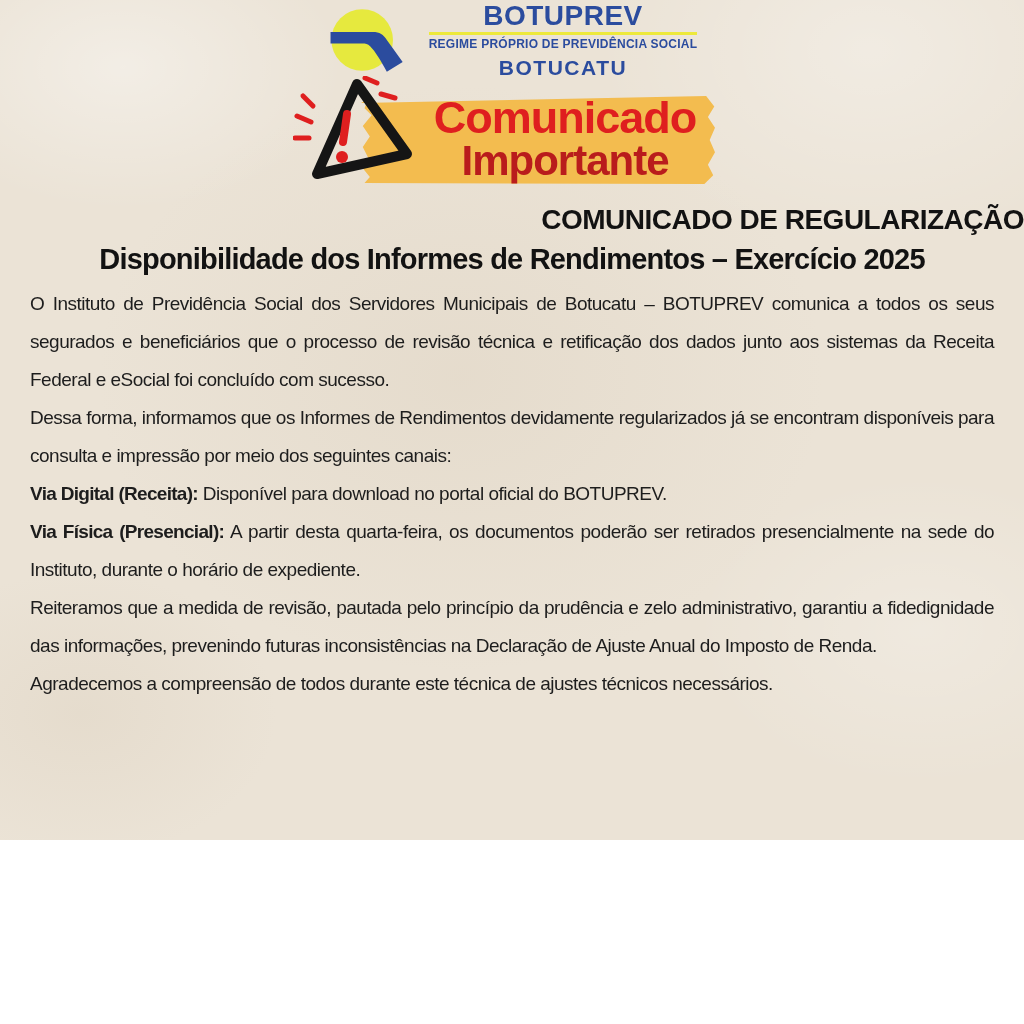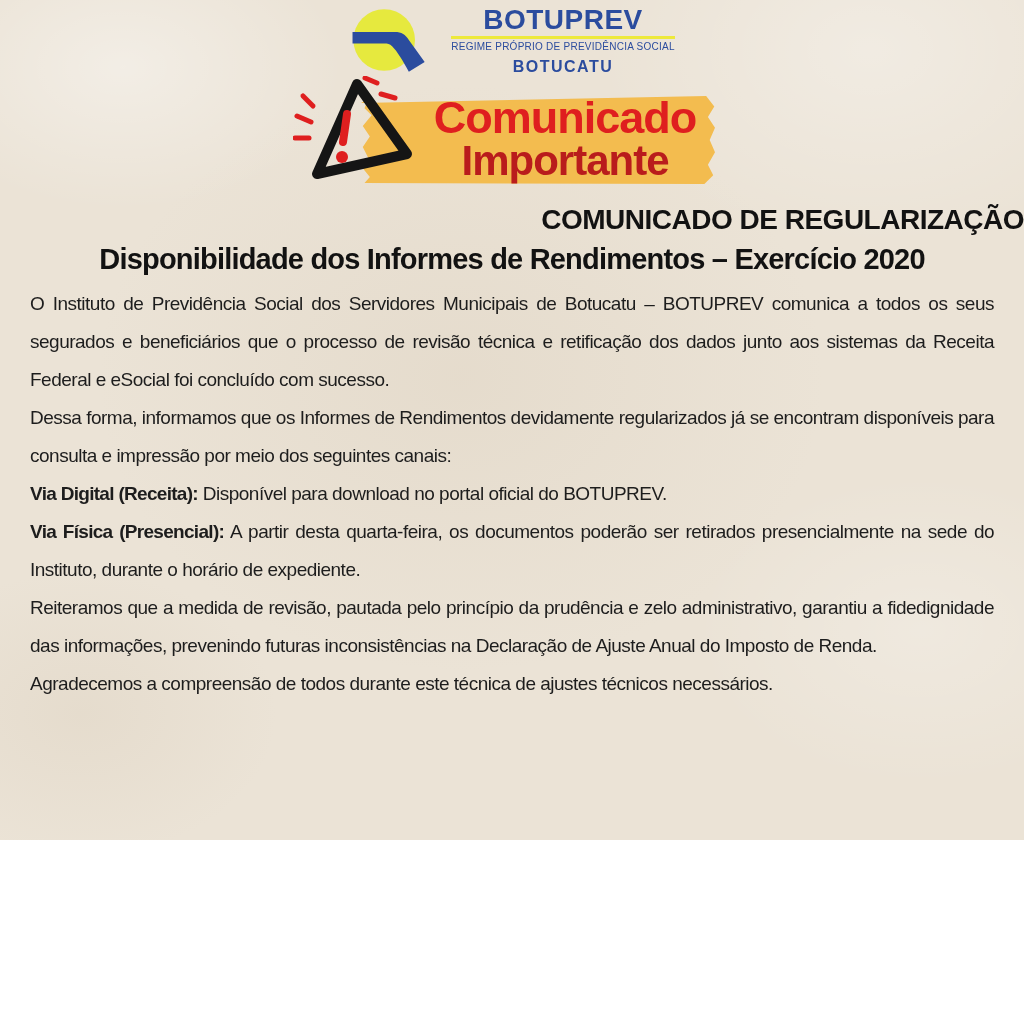--- a/index.html
+++ b/index.html
@@ -13,22 +13,22 @@
       radial-gradient(ellipse 520px 420px at 45% 45%, rgba(208,193,171,.22), transparent 70%),
       radial-gradient(ellipse 380px 260px at 90% 75%, rgba(255,255,255,.22), transparent 60%),
       radial-gradient(ellipse 300px 220px at 8% 85%, rgba(206,191,169,.20), transparent 65%);
   }
 
   
   .logo{display:flex;justify-content:center;align-items:center;gap:14px;height:80px;}
   .logo-text{display:flex;flex-direction:column;align-items:center;line-height:1;}
   .logo-name{font-size:28px;font-weight:bold;color:#2B4C9E;letter-spacing:.5px;}
   .logo-rule{width:100%;height:3px;background:#EDE93B;margin:2px 0 3px;}
-  .logo-sub{font-size:10px;font-weight:normal;color:#2B4C9E;letter-spacing:.25px;white-space:nowrap;}
-  .logo-city{font-size:16px;font-weight:bold;color:#2B4C9E;letter-spacing:1.5px;margin-top:7px;}
+  .logo-sub{font-size:12px;font-weight:bold;color:#2B4C9E;letter-spacing:.25px;white-space:nowrap;}
+  .logo-city{font-size:21px;font-weight:bold;color:#2B4C9E;letter-spacing:1.5px;margin-top:7px;}
 
   
   .banner{position:relative;width:354px;margin:12px auto 0;transform:translateX(14px);height:96px;}
   .banner-tape{
     position:absolute;left:12px;top:4px;width:354px;height:88px;background:#F3BC4F;
     clip-path:polygon(0% 8%,2% 3%,1% 14%,3% 22%,.5% 34%,2.5% 46%,.5% 58%,2% 70%,.5% 82%,2.5% 92%,1% 99%,97% 100%,99.5% 90%,98% 78%,100% 64%,98.5% 50%,100% 36%,98% 24%,99.8% 12%,97.5% 0%);
     display:flex;flex-direction:column;justify-content:center;align-items:center;
     padding-left:54px;box-sizing:border-box;
   }
   .banner-line1{font-size:45px;font-weight:bold;color:#DF1F1F;line-height:42px;letter-spacing:-1px;}
@@ -78,21 +78,21 @@
       <path d="M54,38 L50,66" stroke="#DF1F1F" stroke-width="8" stroke-linecap="round" fill="none"></path>
       <circle cx="49" cy="81" r="6" fill="#DF1F1F"></circle>
     </svg>
     <div class="banner-tape">
       <div class="banner-line1">Comunicado</div>
       <div class="banner-line2">Importante</div>
     </div>
   </div>
 
   <h1 class="title">COMUNICADO DE REGULARIZAÇÃO</h1>
-  <h2 class="subtitle">Disponibilidade dos Informes de Rendimentos – Exercício 2020</h2>
+  <h2 class="subtitle">Disponibilidade dos Informes de Rendimentos – Exercício 2025</h2>
 
   <div class="body-text">
       <p>O Instituto de Previdência Social dos Servidores Municipais de Botucatu – BOTUPREV comunica a todos os seus segurados e beneficiários que o processo de revisão técnica e retificação dos dados junto aos sistemas da Receita Federal e eSocial foi concluído com sucesso.</p>
       <p>Dessa forma, informamos que os Informes de Rendimentos devidamente regularizados já se encontram disponíveis para consulta e impressão por meio dos seguintes canais:</p>
       <p><b>Via Digital (Receita):</b> Disponível para download no portal oficial do BOTUPREV.</p>
       <p><b>Via Física (Presencial):</b> A partir desta quarta-feira, os documentos poderão ser retirados presencialmente na sede do Instituto, durante o horário de expediente.</p>
       <p>Reiteramos que a medida de revisão, pautada pelo princípio da prudência e zelo administrativo, garantiu a fidedignidade das informações, prevenindo futuras inconsistências na Declaração de Ajuste Anual do Imposto de Renda.</p>
       <p>Agradecemos a compreensão de todos durante este técnica de ajustes técnicos necessários.</p>
     </div>
 

